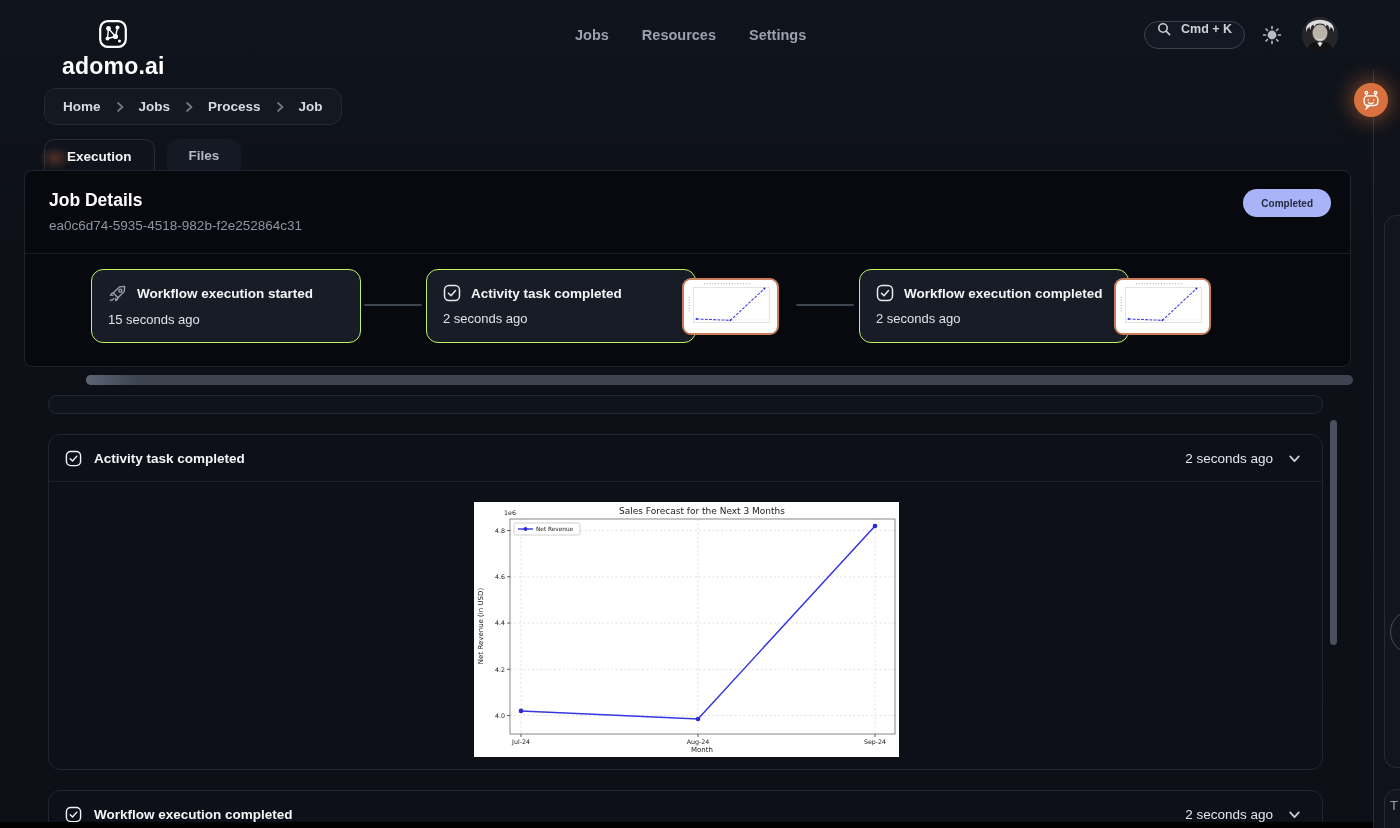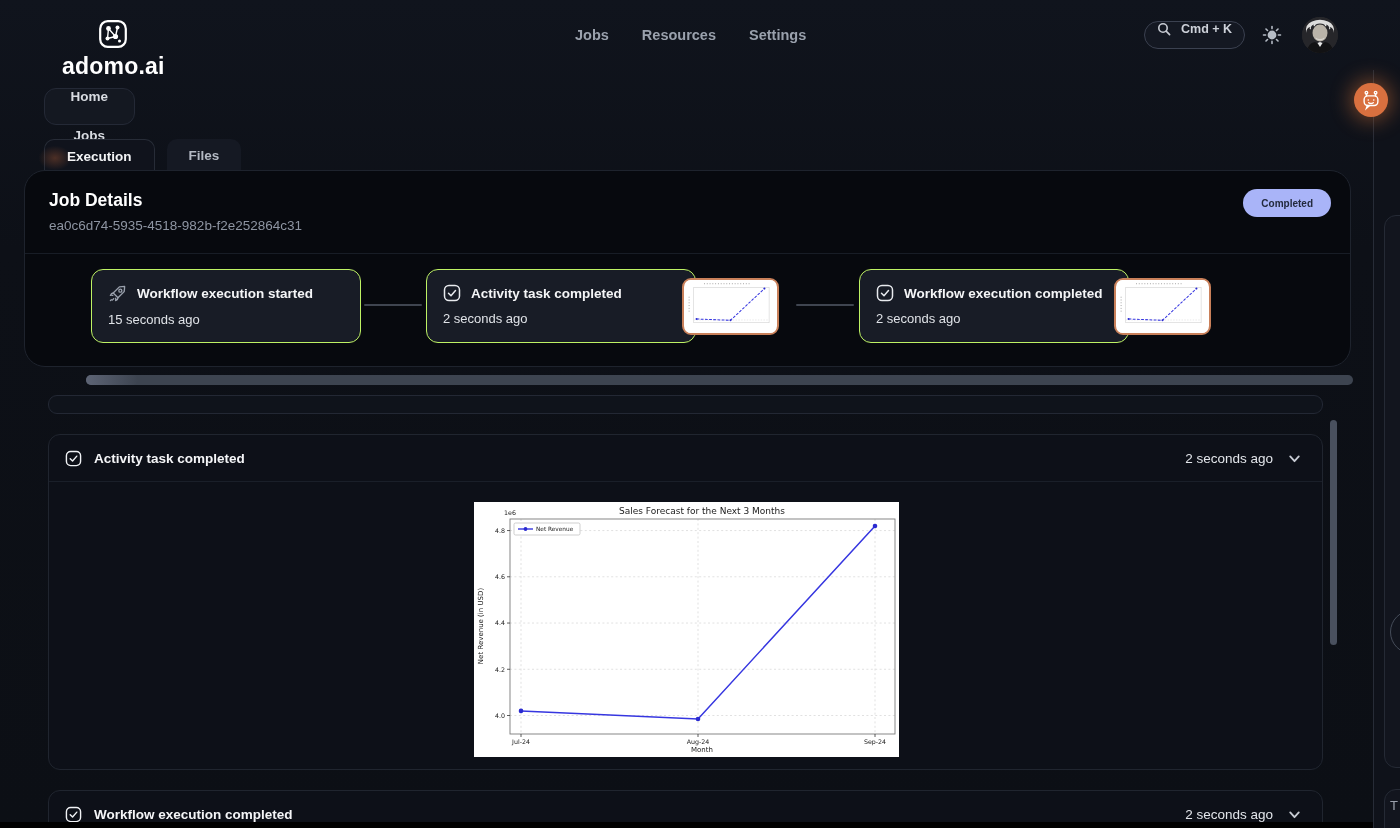--- a/index.html
+++ b/index.html
@@ -35,36 +35,36 @@
   .drawer-circle { position:absolute; left:16px; top:540px; width:44px; height:44px;
     border:1.5px solid #444b58; border-radius:50%; }
   .drawer-text { position:absolute; left:16px; top:728px; font-size:13px; color:#9aa0ac; }
   .robot-btn { position:absolute; left:1354px; top:83px; width:34px; height:34px; border-radius:50%;
     background:#d9703f; box-shadow:0 0 20px 4px rgba(229,122,58,.45);
     display:flex; align-items:center; justify-content:center; cursor:pointer; z-index:5; }
 
   
   .breadcrumb { position:absolute; left:44px; top:88px; height:37px;
     display:flex; align-items:center; gap:12px; padding:0 18px;
-    background:#141821; border:1px solid #242936; border-radius:12px;flex-direction:column; }
+    background:#141821; border:1px solid #242936; border-radius:12px; }
   .breadcrumb .crumb { font-size:13.5px; font-weight:600; color:#d8dbe1; cursor:pointer; }
 
   
   .tabs { position:absolute; left:44px; top:139px; display:flex; gap:12px; }
   .tab { height:33px; padding:0 22px; display:flex; align-items:center;
     border-radius:10px 10px 0 0; font-size:13.5px; cursor:pointer; }
   .tab.active { background:#10131c; border:1px solid #272c37; border-bottom:none;
     color:#f3f4f6; font-weight:700; }
   .tab.inactive { background:#151923; color:#b4bac4; font-weight:600; }
   .tab-glow { position:absolute; left:-12px; top:2px; width:46px; height:34px; border-radius:50%;
     background:radial-gradient(closest-side, rgba(216,112,60,.30), transparent 72%); pointer-events:none; }
 
   
   .job-card { position:absolute; left:24px; top:170px; width:1327px; height:197px;
-    background:#07090e; border:1px solid #1e232d; border-radius:21px; }
+    background:#07090e; border:1px solid #1e232d; border-radius:8px; }
   .job-title { position:absolute; left:24px; top:19px; font-size:17.5px; font-weight:700; color:#ffffff; }
   .job-id { position:absolute; left:24px; top:47px; font-size:13.5px; color:#8e95a2; }
   .status-badge { position:absolute; right:19px; top:18px; height:28px; padding:0 18px;
     display:flex; align-items:center; background:#a9b4f8; border-radius:999px;
     font-size:10px; font-weight:700; color:#232a3d; }
   .job-divider { position:absolute; left:0; top:82px; width:100%; height:1px; background:#181d26; }
 
   .tl-card { position:absolute; top:98px; width:270px; height:74px;
     background:#181c26; border:1px solid #bef264; border-radius:12px; padding:14px 16px; }
   .tl-head { display:flex; align-items:center; gap:10px; }

